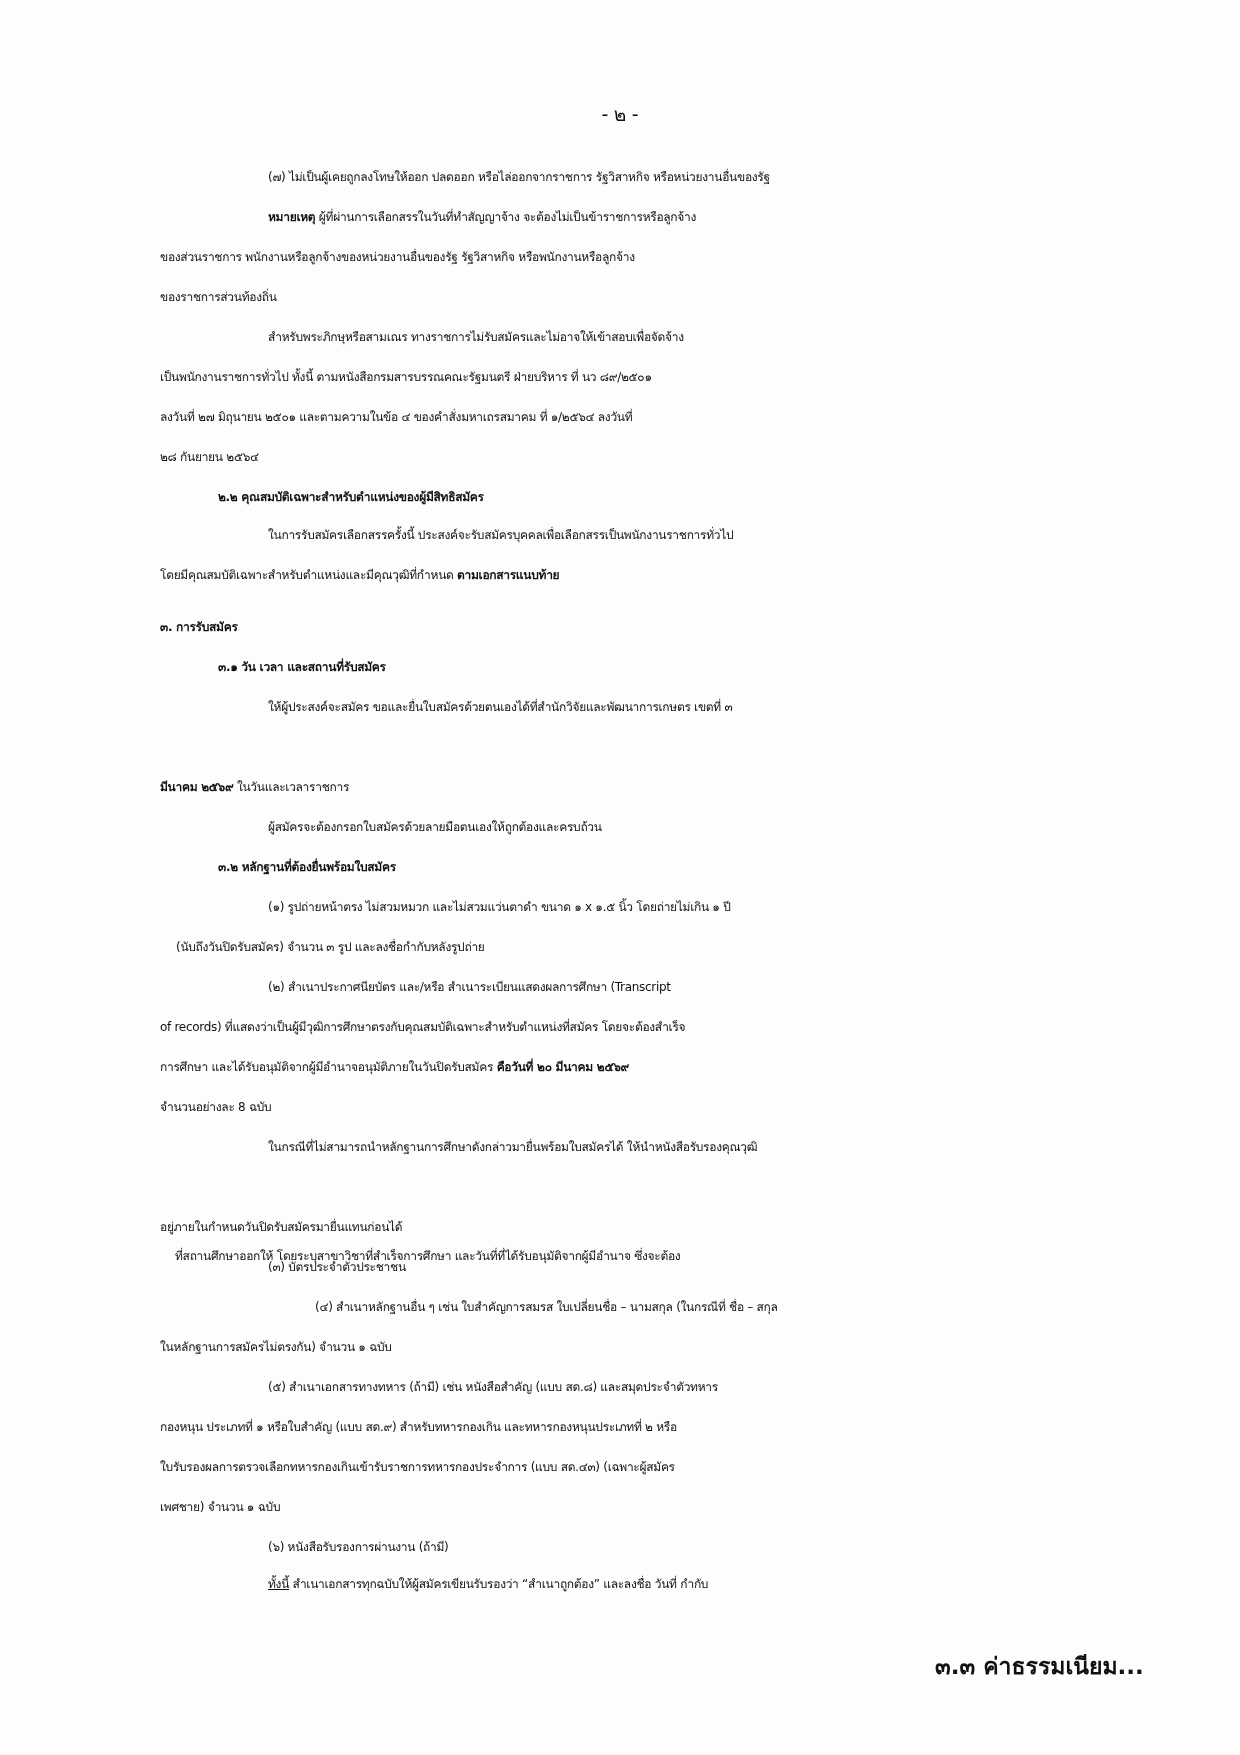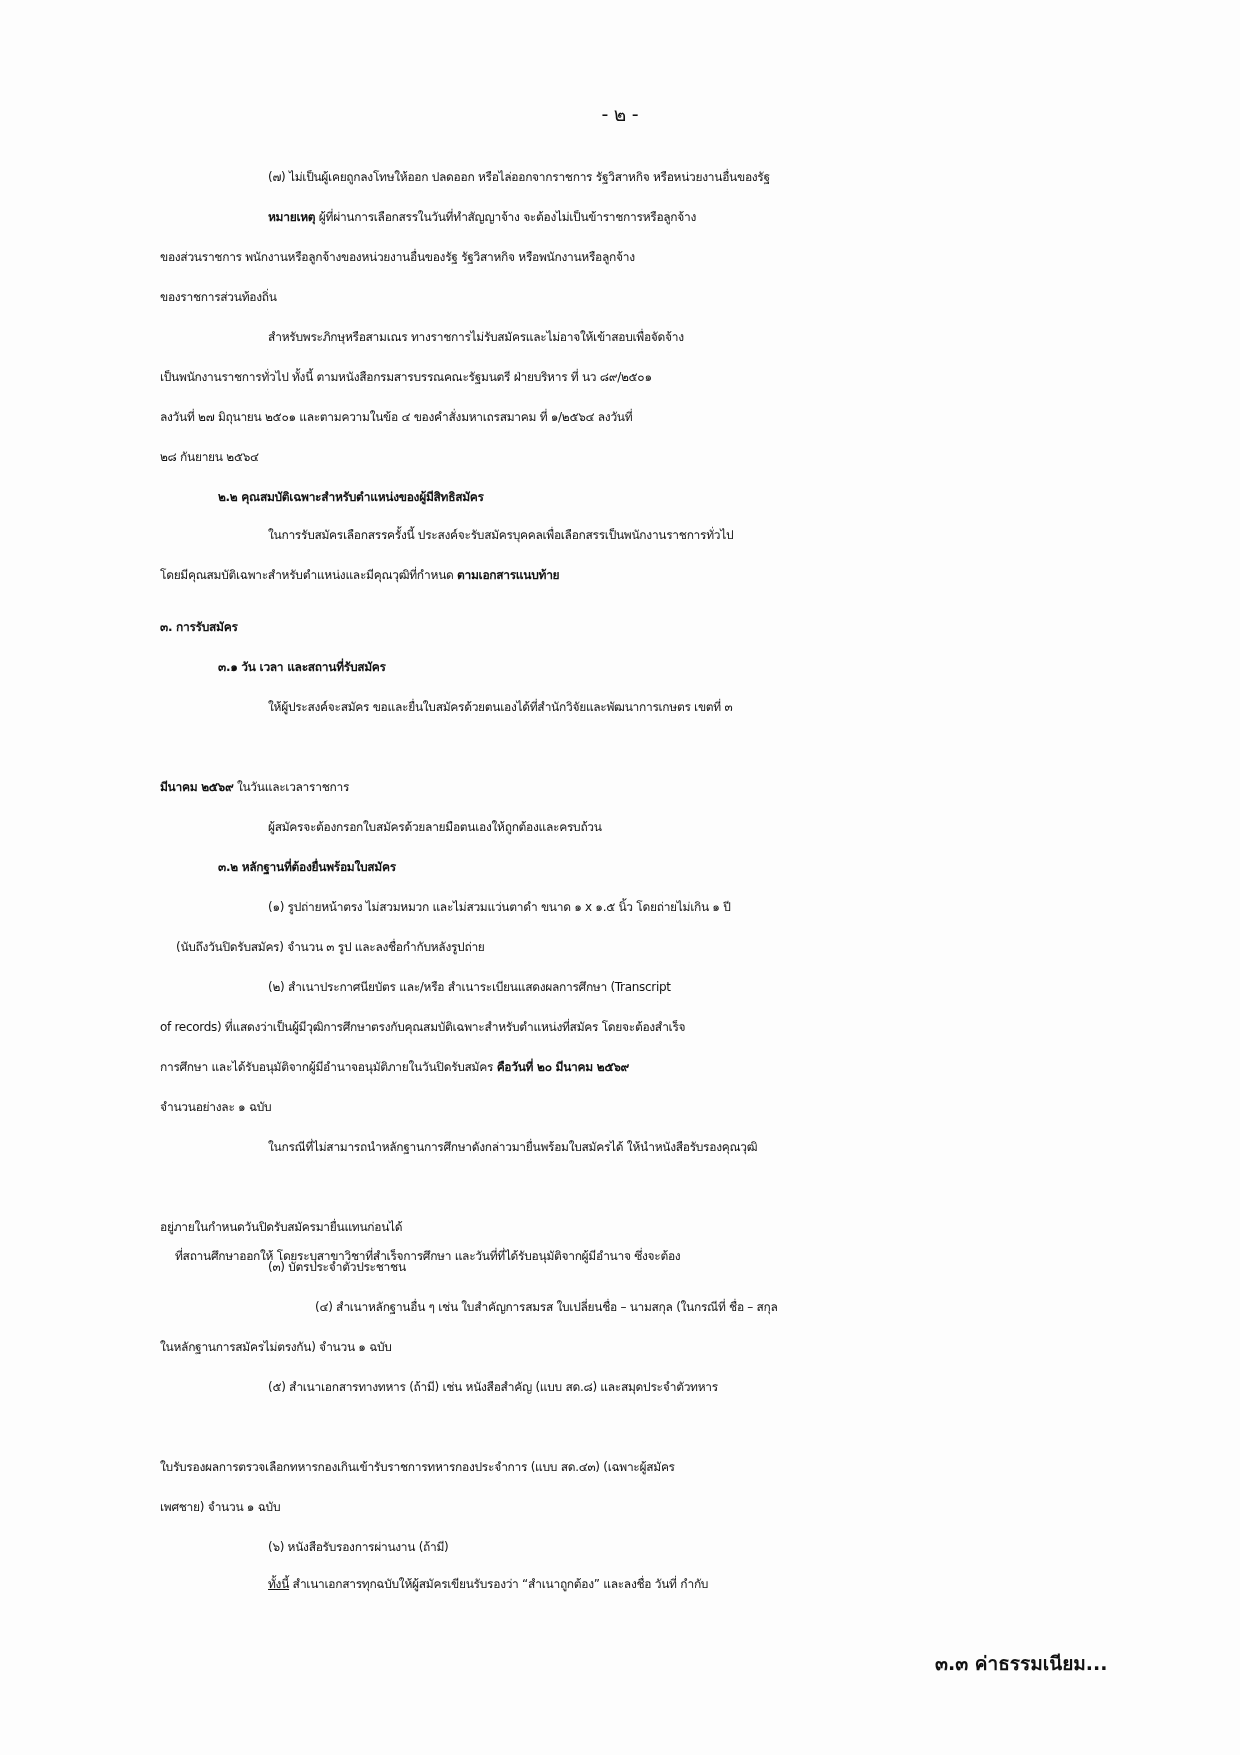--- a/index.html
+++ b/index.html
@@ -9,21 +9,21 @@
     color: #111111;
   }
   .page { position: absolute; left: 0; top: 0; width: 1240px; height: 1755px; background: #fdfdfd; }
   .line {
     position: absolute; white-space: nowrap; font-size: 12px; line-height: 28px;
     letter-spacing: -0.3px;
   }
   .b { font-weight: bold; }
   .u { text-decoration: underline; }
   .pn { left: 0; width: 1240px; text-align: center; top: 100px; font-size: 19px; }
-  .footer-cont { position: absolute; font-size: 19px; font-weight: bold; white-space: nowrap; }
+  .footer-cont { position: absolute; font-size: 23px; font-weight: bold; white-space: nowrap; }
 </style>
 </head>
 <body>
 
 <div class="page">
 
   <div class="line pn">- ๒ -</div>
 
   <div class="line" style="left:268px; top:163px; width:862px;">(๗)  ไม่เป็นผู้เคยถูกลงโทษให้ออก ปลดออก หรือไล่ออกจากราชการ รัฐวิสาหกิจ หรือหน่วยงานอื่นของรัฐ</div>
 
@@ -54,32 +54,33 @@
 
   <div class="line b" style="left:218px; top:853px;">๓.๒  หลักฐานที่ต้องยื่นพร้อมใบสมัคร</div>
   <div class="line" style="left:268px; top:893px;">(๑)  รูปถ่ายหน้าตรง  ไม่สวมหมวก และไม่สวมแว่นตาดำ ขนาด ๑ x ๑.๕ นิ้ว โดยถ่ายไม่เกิน ๑ ปี</div>
   <div class="line" style="left:160px; top:933px;margin-left:16px;">(นับถึงวันปิดรับสมัคร) จำนวน ๓ รูป และลงชื่อกำกับหลังรูปถ่าย</div>
 
   <div class="line" style="left:268px; top:973px;">(๒)  สำเนาประกาศนียบัตร และ/หรือ สำเนาระเบียนแสดงผลการศึกษา (Transcript</div>
   <div class="line" style="left:160px; top:1013px;">of records) ที่แสดงว่าเป็นผู้มีวุฒิการศึกษาตรงกับคุณสมบัติเฉพาะสำหรับตำแหน่งที่สมัคร โดยจะต้องสำเร็จ</div>
   <div class="line" style="left:160px; top:1053px;">
     <span>การศึกษา และได้รับอนุมัติจากผู้มีอำนาจอนุมัติภายในวันปิดรับสมัคร </span><span class="b">คือวันที่  ๒๐  มีนาคม  ๒๕๖๙</span>
   </div>
-  <div class="line" style="left:160px; top:1093px;">จำนวนอย่างละ ๑ ฉบับ</div>
+  <div class="line" style="left:160px; top:1093px;">จำนวนอย่างละ 8 ฉบับ</div>
 
   <div class="line" style="left:268px; top:1133px;">ในกรณีที่ไม่สามารถนำหลักฐานการศึกษาดังกล่าวมายื่นพร้อมใบสมัครได้ ให้นำหนังสือรับรองคุณวุฒิ</div>
   <div class="line" style="left:160px; top:1242px;margin-left:15px;">ที่สถานศึกษาออกให้ โดยระบุสาขาวิชาที่สำเร็จการศึกษา และวันที่ที่ได้รับอนุมัติจากผู้มีอำนาจ ซึ่งจะต้อง</div>
   <div class="line" style="left:160px; top:1213px;">อยู่ภายในกำหนดวันปิดรับสมัครมายื่นแทนก่อนได้</div>
 
   <div class="line" style="left:268px; top:1253px;">(๓)  บัตรประจำตัวประชาชน</div>
 
   <div class="line" style="left:268px; top:1293px;margin-left:47px;">(๔)  สำเนาหลักฐานอื่น ๆ เช่น ใบสำคัญการสมรส ใบเปลี่ยนชื่อ – นามสกุล (ในกรณีที่ ชื่อ – สกุล</div>
   <div class="line" style="left:160px; top:1333px;">ในหลักฐานการสมัครไม่ตรงกัน) จำนวน ๑ ฉบับ</div>
 
   <div class="line" style="left:268px; top:1373px;">(๕)  สำเนาเอกสารทางทหาร (ถ้ามี) เช่น หนังสือสำคัญ (แบบ สด.๘) และสมุดประจำตัวทหาร</div>
+  <div class="line" style="left:160px; top:1413px;">กองหนุน ประเภทที่ ๑ หรือใบสำคัญ (แบบ สด.๙) สำหรับทหารกองเกิน และทหารกองหนุนประเภทที่ ๒ หรือ</div>
   <div class="line" style="left:160px; top:1453px;">ใบรับรองผลการตรวจเลือกทหารกองเกินเข้ารับราชการทหารกองประจำการ (แบบ สด.๔๓) (เฉพาะผู้สมัคร</div>
   <div class="line" style="left:160px; top:1493px;">เพศชาย) จำนวน ๑ ฉบับ</div>
 
   <div class="line" style="left:268px; top:1533px;">(๖)  หนังสือรับรองการผ่านงาน (ถ้ามี)</div>
 
   <div class="line" style="left:268px; top:1570px;">
     <span class="u">ทั้งนี้</span><span> สำเนาเอกสารทุกฉบับให้ผู้สมัครเขียนรับรองว่า “สำเนาถูกต้อง” และลงชื่อ วันที่ กำกับ</span>
   </div>
 
   <div class="footer-cont" style="left:935px; top:1648px;">๓.๓ ค่าธรรมเนียม...</div>

